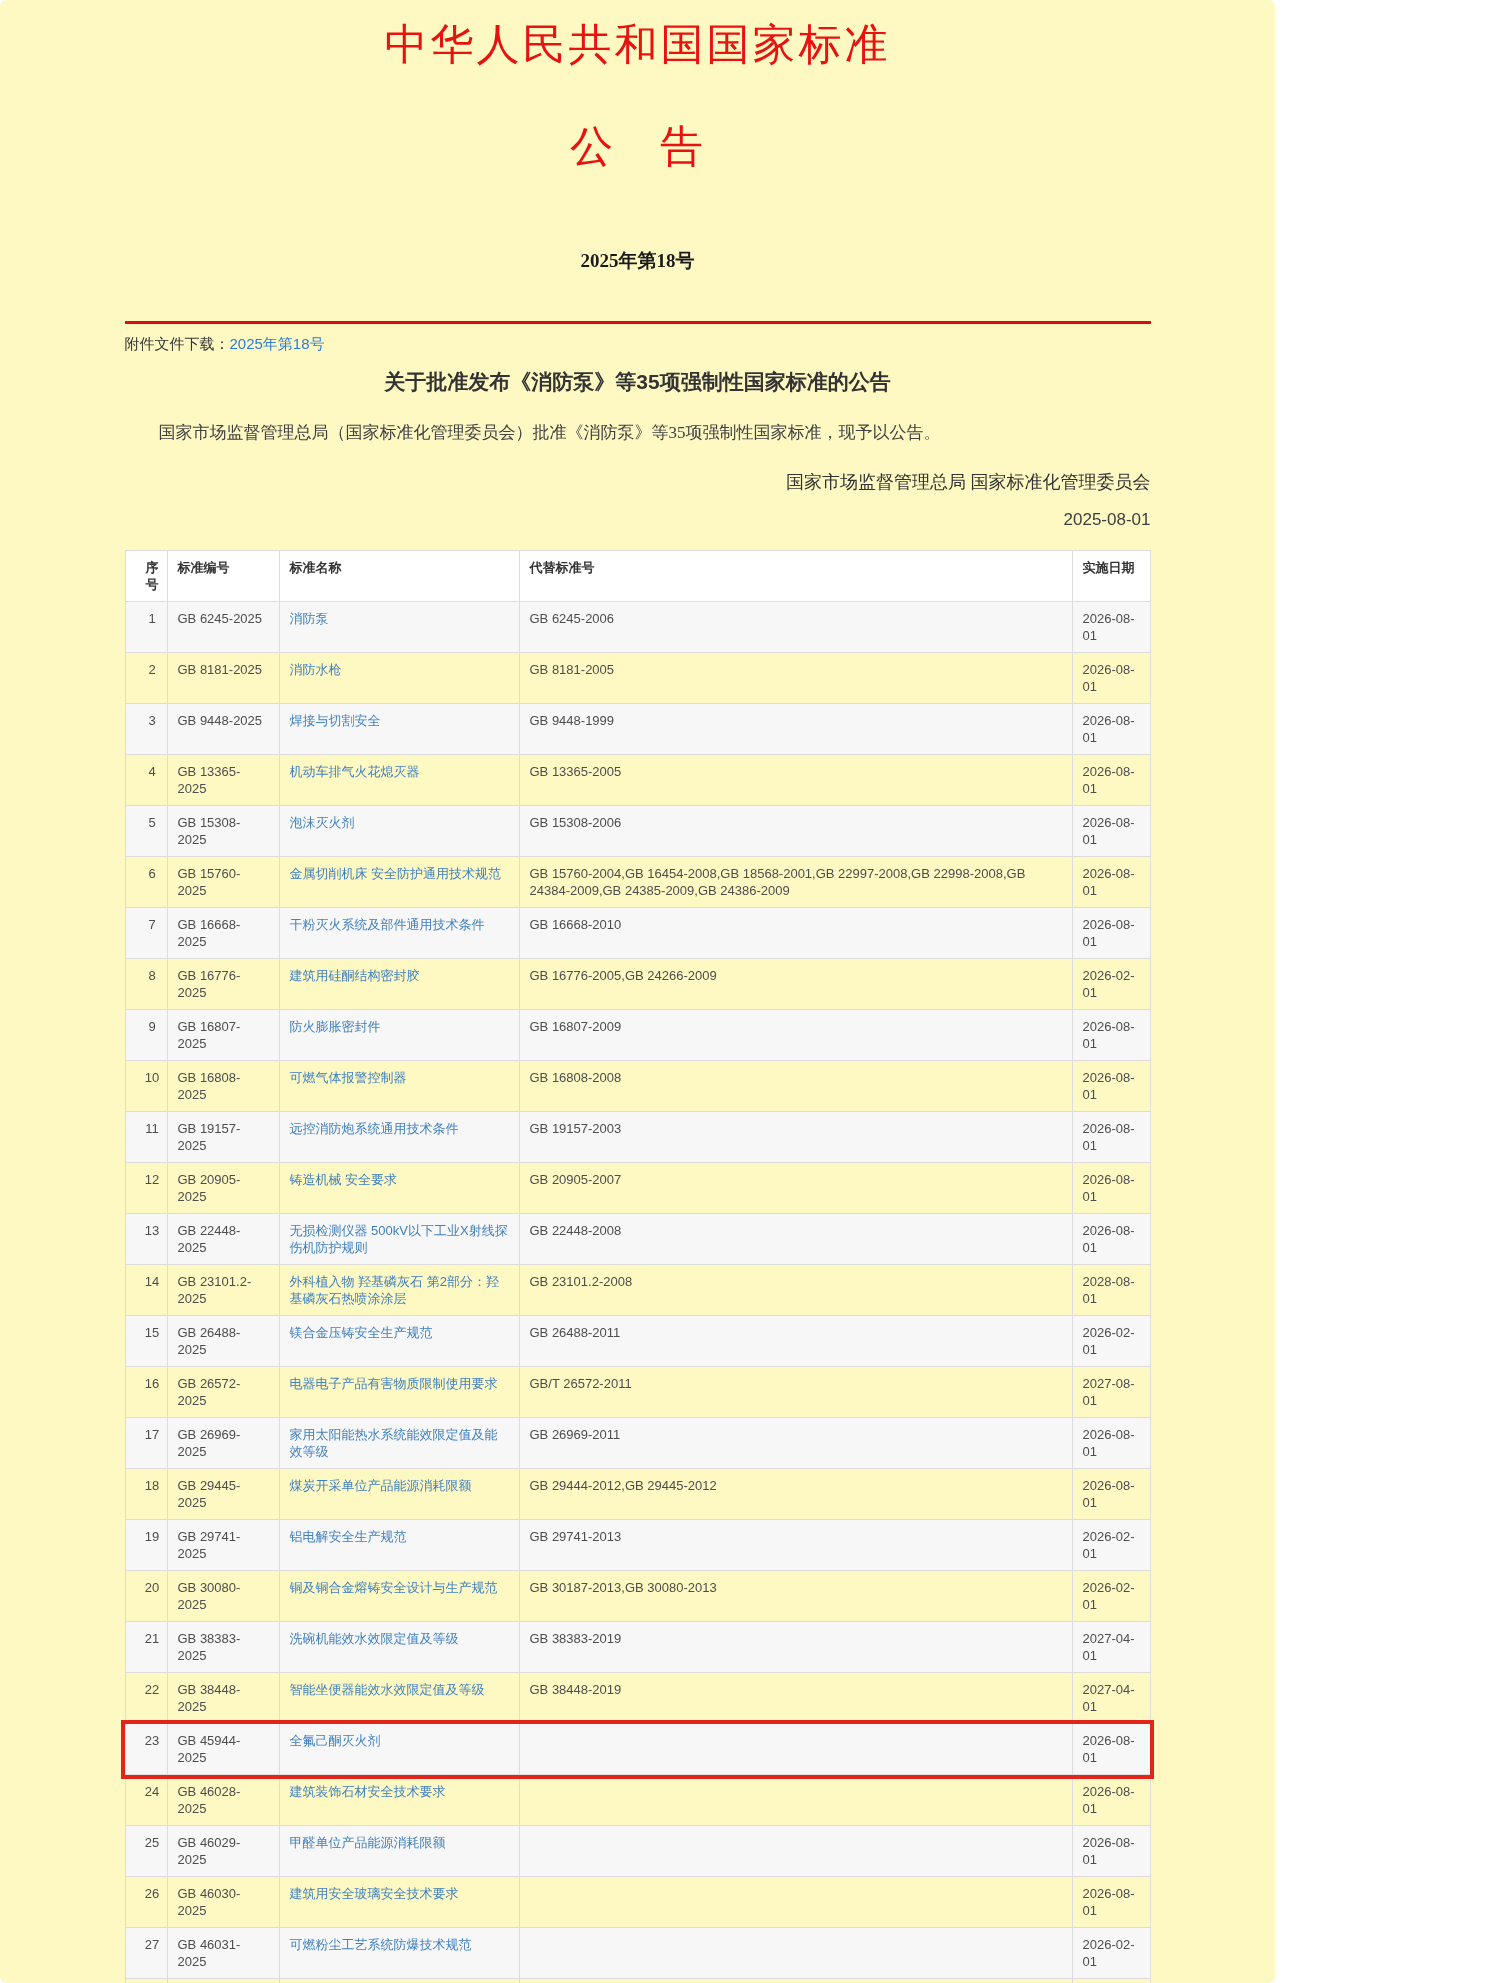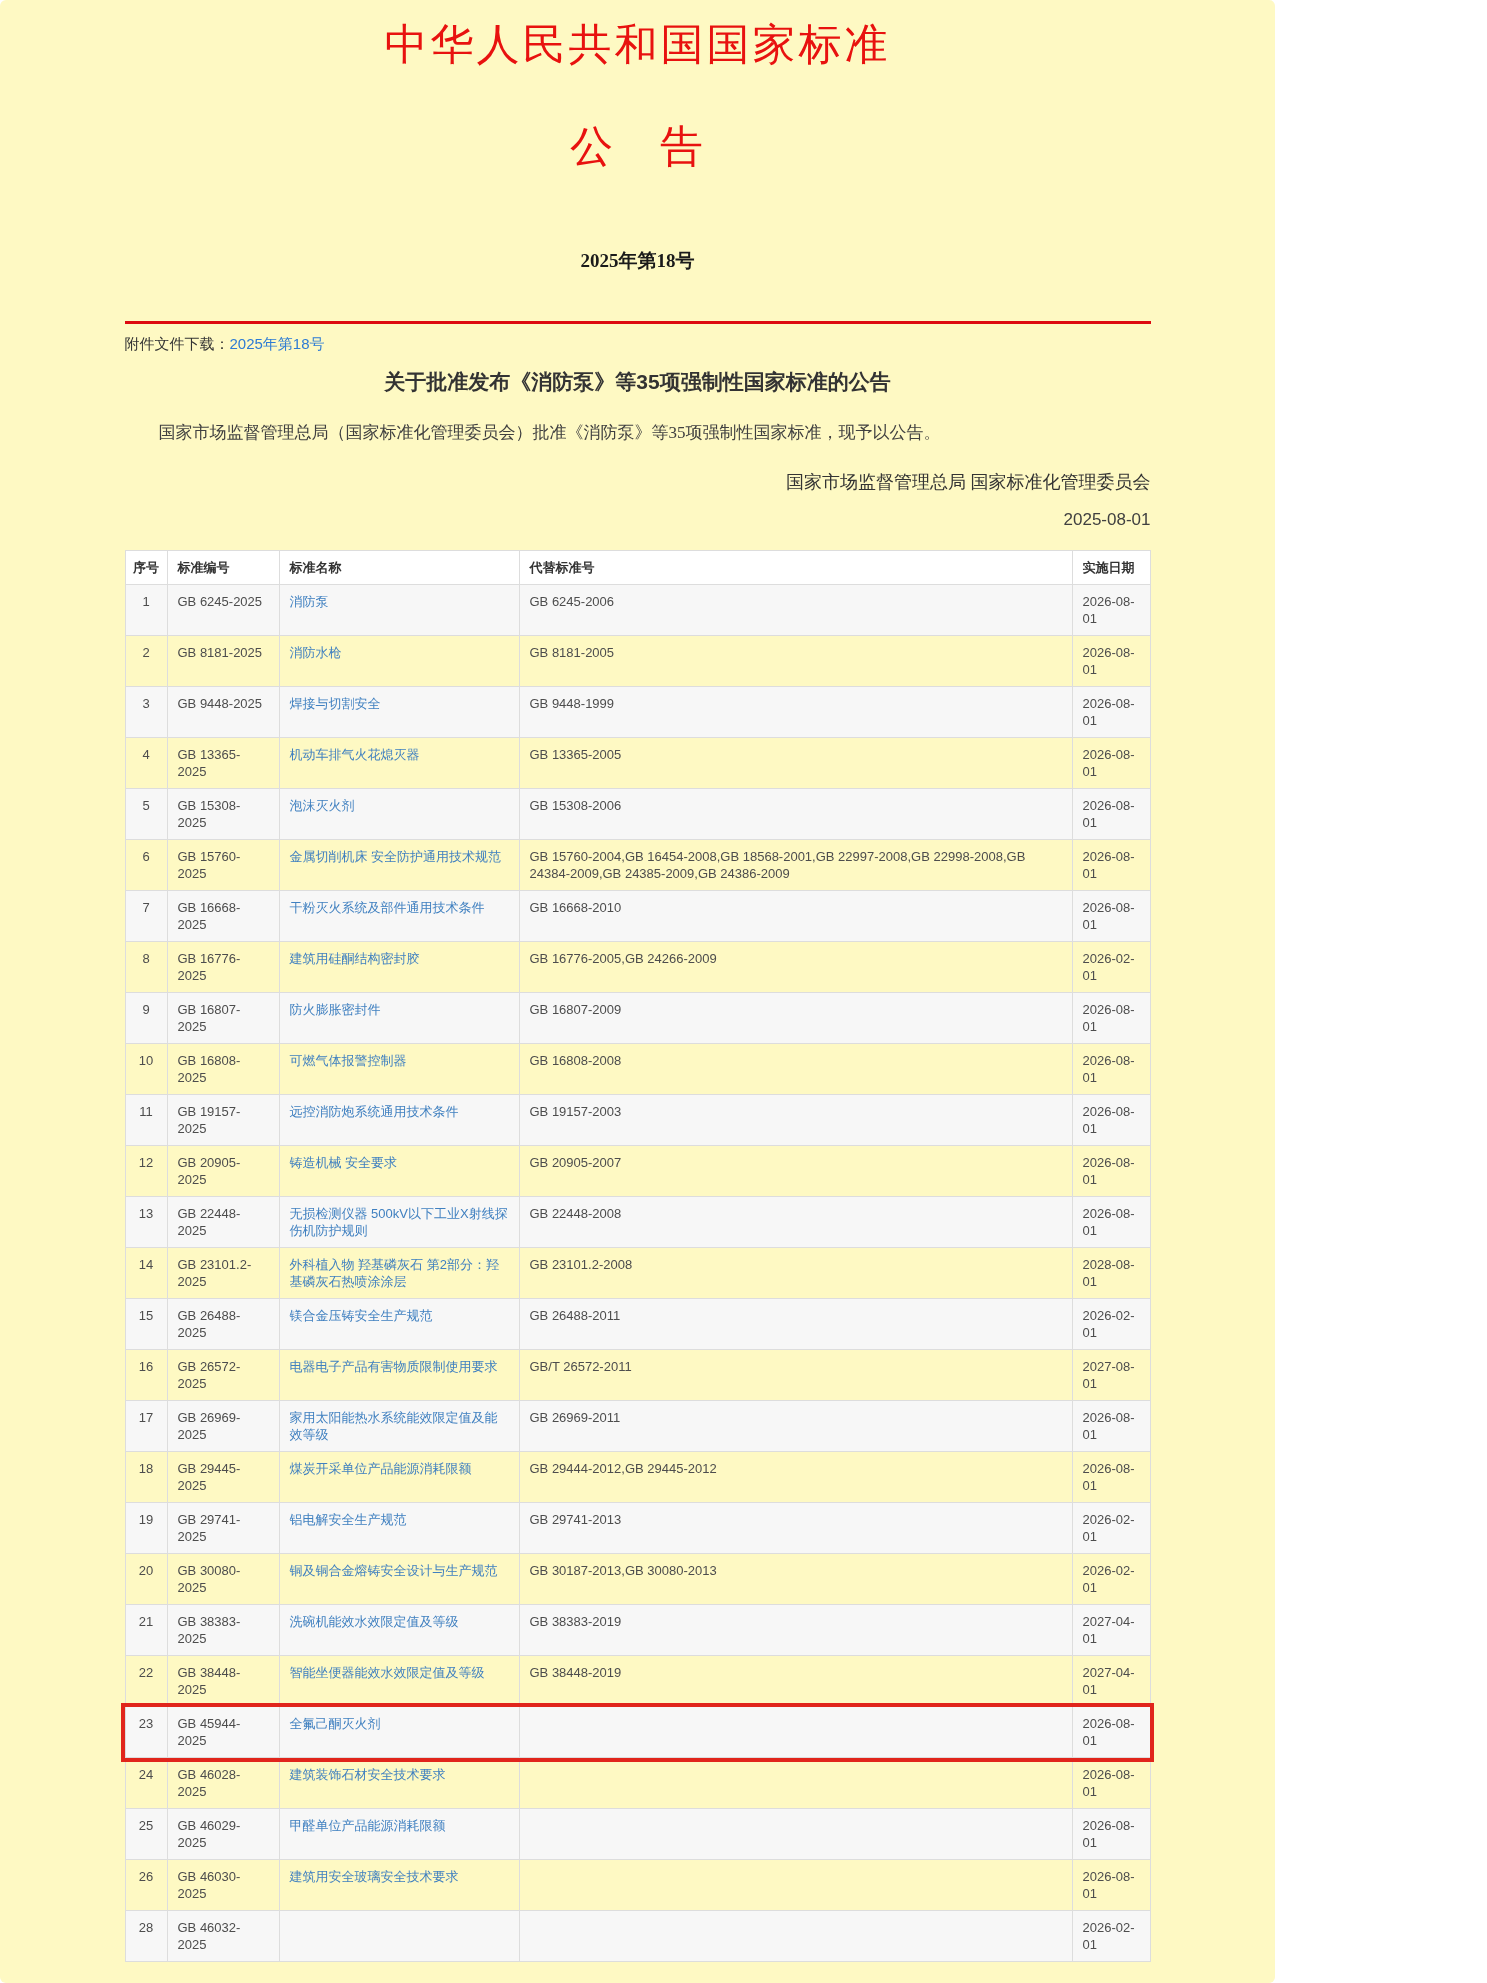--- a/index.html
+++ b/index.html
@@ -55,21 +55,21 @@
   table.standards{
     margin-top:18px;width:100%;border-collapse:collapse;table-layout:fixed;
     font-size:13px;line-height:17px;color:var(--text-cell);
   }
   table.standards th,table.standards td{
     border:1px solid var(--table-border);
     padding:8px 10px;vertical-align:top;text-align:left;
     overflow-wrap:break-word;
   }
   table.standards th{color:var(--text-dark);font-weight:700;background:#fff;}
-  table.standards .c-idx{text-align:center;padding-left:4px;padding-right:4px;}
+  table.standards .c-idx{text-align:center;padding-left:16px;padding-right:4px;}
   table.standards tbody tr:nth-child(odd){background:var(--row-stripe);}
   a.std-link{color:var(--table-link-blue);text-decoration:none;}
   tr.highlighted{outline:4px solid var(--highlight-box-red);outline-offset:0px;}
 </style>
 </head>
 <body>
 
 <div class="page">
   <div class="content">
 
@@ -287,20 +287,27 @@
     <td>2026-08-01</td>
   </tr>
           <tr>
     <td class="c-idx">26</td>
     <td>GB 46030-2025</td>
     <td><a href="#" class="std-link">建筑用安全玻璃安全技术要求</a></td>
     <td></td>
     <td>2026-08-01</td>
   </tr>
           <tr>
+    <td class="c-idx">27</td>
+    <td>GB 46031-2025</td>
+    <td><a href="#" class="std-link">可燃粉尘工艺系统防爆技术规范</a></td>
+    <td></td>
+    <td>2026-02-01</td>
+  </tr>
+          <tr>
     <td class="c-idx">28</td>
     <td>GB 46032-2025</td>
     <td></td>
     <td></td>
     <td>2026-02-01</td>
   </tr>
         </tbody>
     </table>
 
   </div>

